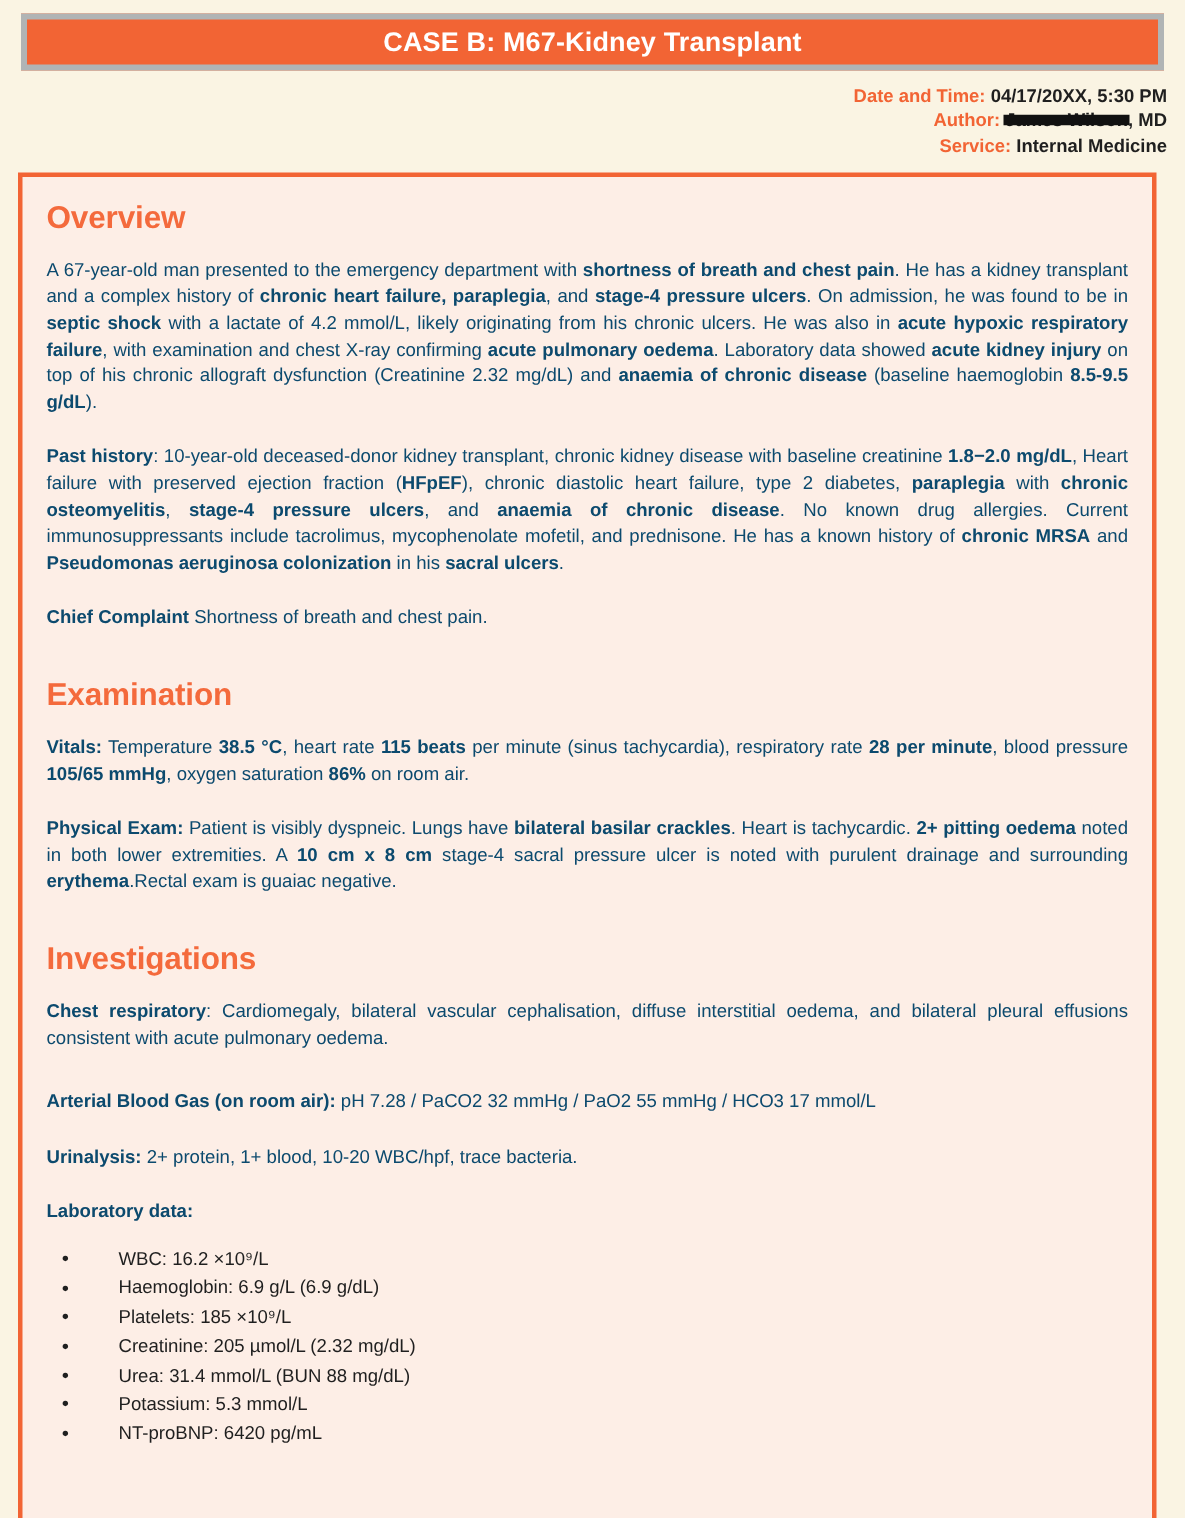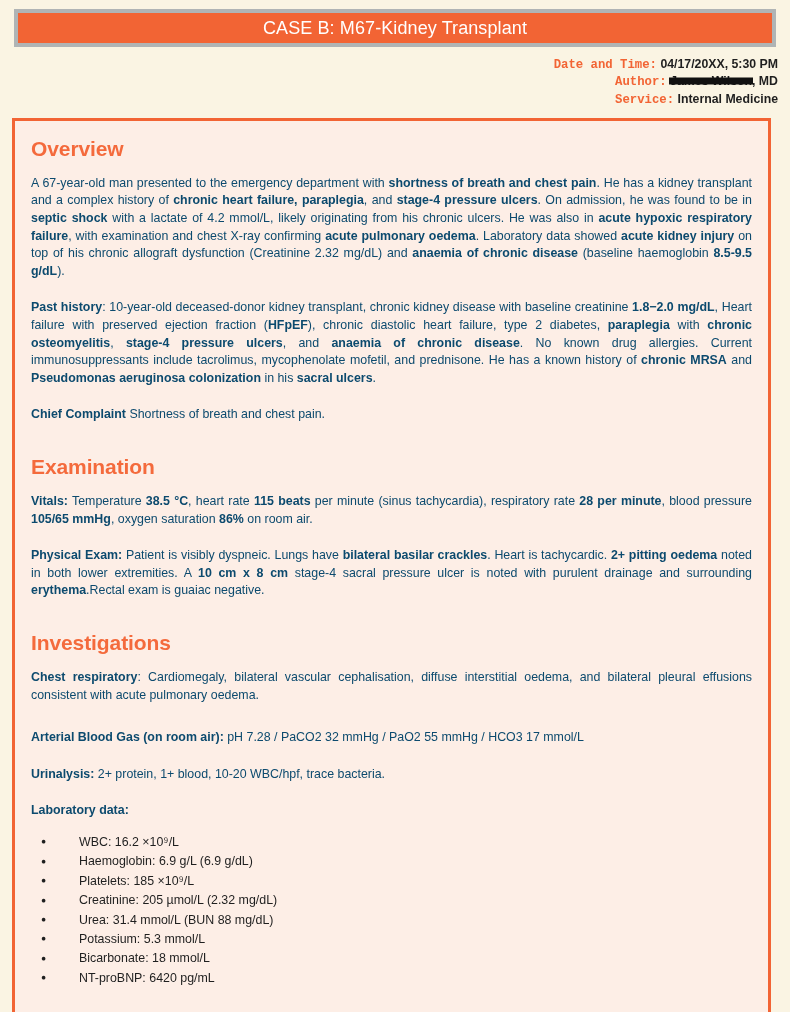--- a/index.html
+++ b/index.html
@@ -29,37 +29,36 @@
     border: 4px solid #b0b4b5;
     height: 38px;
     display: flex;
     align-items: center;
     justify-content: center;
     box-sizing: border-box;
   }
   .title-bar-text {
     color: #ffffff;
     font-size: 18px;
-    font-weight: normal;
+    font-weight: bold;
     letter-spacing: 0.1px;
     white-space: nowrap;
   }
 
   
   .meta {
     margin: 9px 12px 0 0;
     text-align: right;
     font-size: 12.3px;
     line-height: 16.3px;
   }
   .meta-row { white-space: nowrap; }
   .meta-label {
     color: #f26434;
     font-weight: bold;
-    font-family: Liberation Mono, monospace;
   }
   .meta-value {
     color: #1f1f1f;
     font-weight: bold;
   }
   .redacted {
     position: relative;
     display: inline-block;
     font-weight: bold;
     color: #181818;
@@ -182,18 +181,17 @@
     <div class="spacer-sm"></div>
     <p class="body left"><b>Laboratory data:</b></p>
 
     <ul class="labs">
         <li>WBC: <b>16.2 ×10⁹/L</b></li>
         <li>Haemoglobin: <b>6.9 g/L</b> (6.9 g/dL)</li>
         <li>Platelets: <b>185 ×10⁹/L</b></li>
         <li>Creatinine: <b>205 µmol/L</b> (2.32 mg/dL)</li>
         <li>Urea: <b>31.4 mmol/L</b> (BUN 88 mg/dL)</li>
         <li>Potassium: <b>5.3 mmol/L</b></li>
-        <li>Bicarbonate: <b>18 mmol/L</b></li>
         <li>NT-proBNP: <b>6420 pg/mL</b></li>
       </ul>
 
   </div>
 </div>
 
 </body></html>

